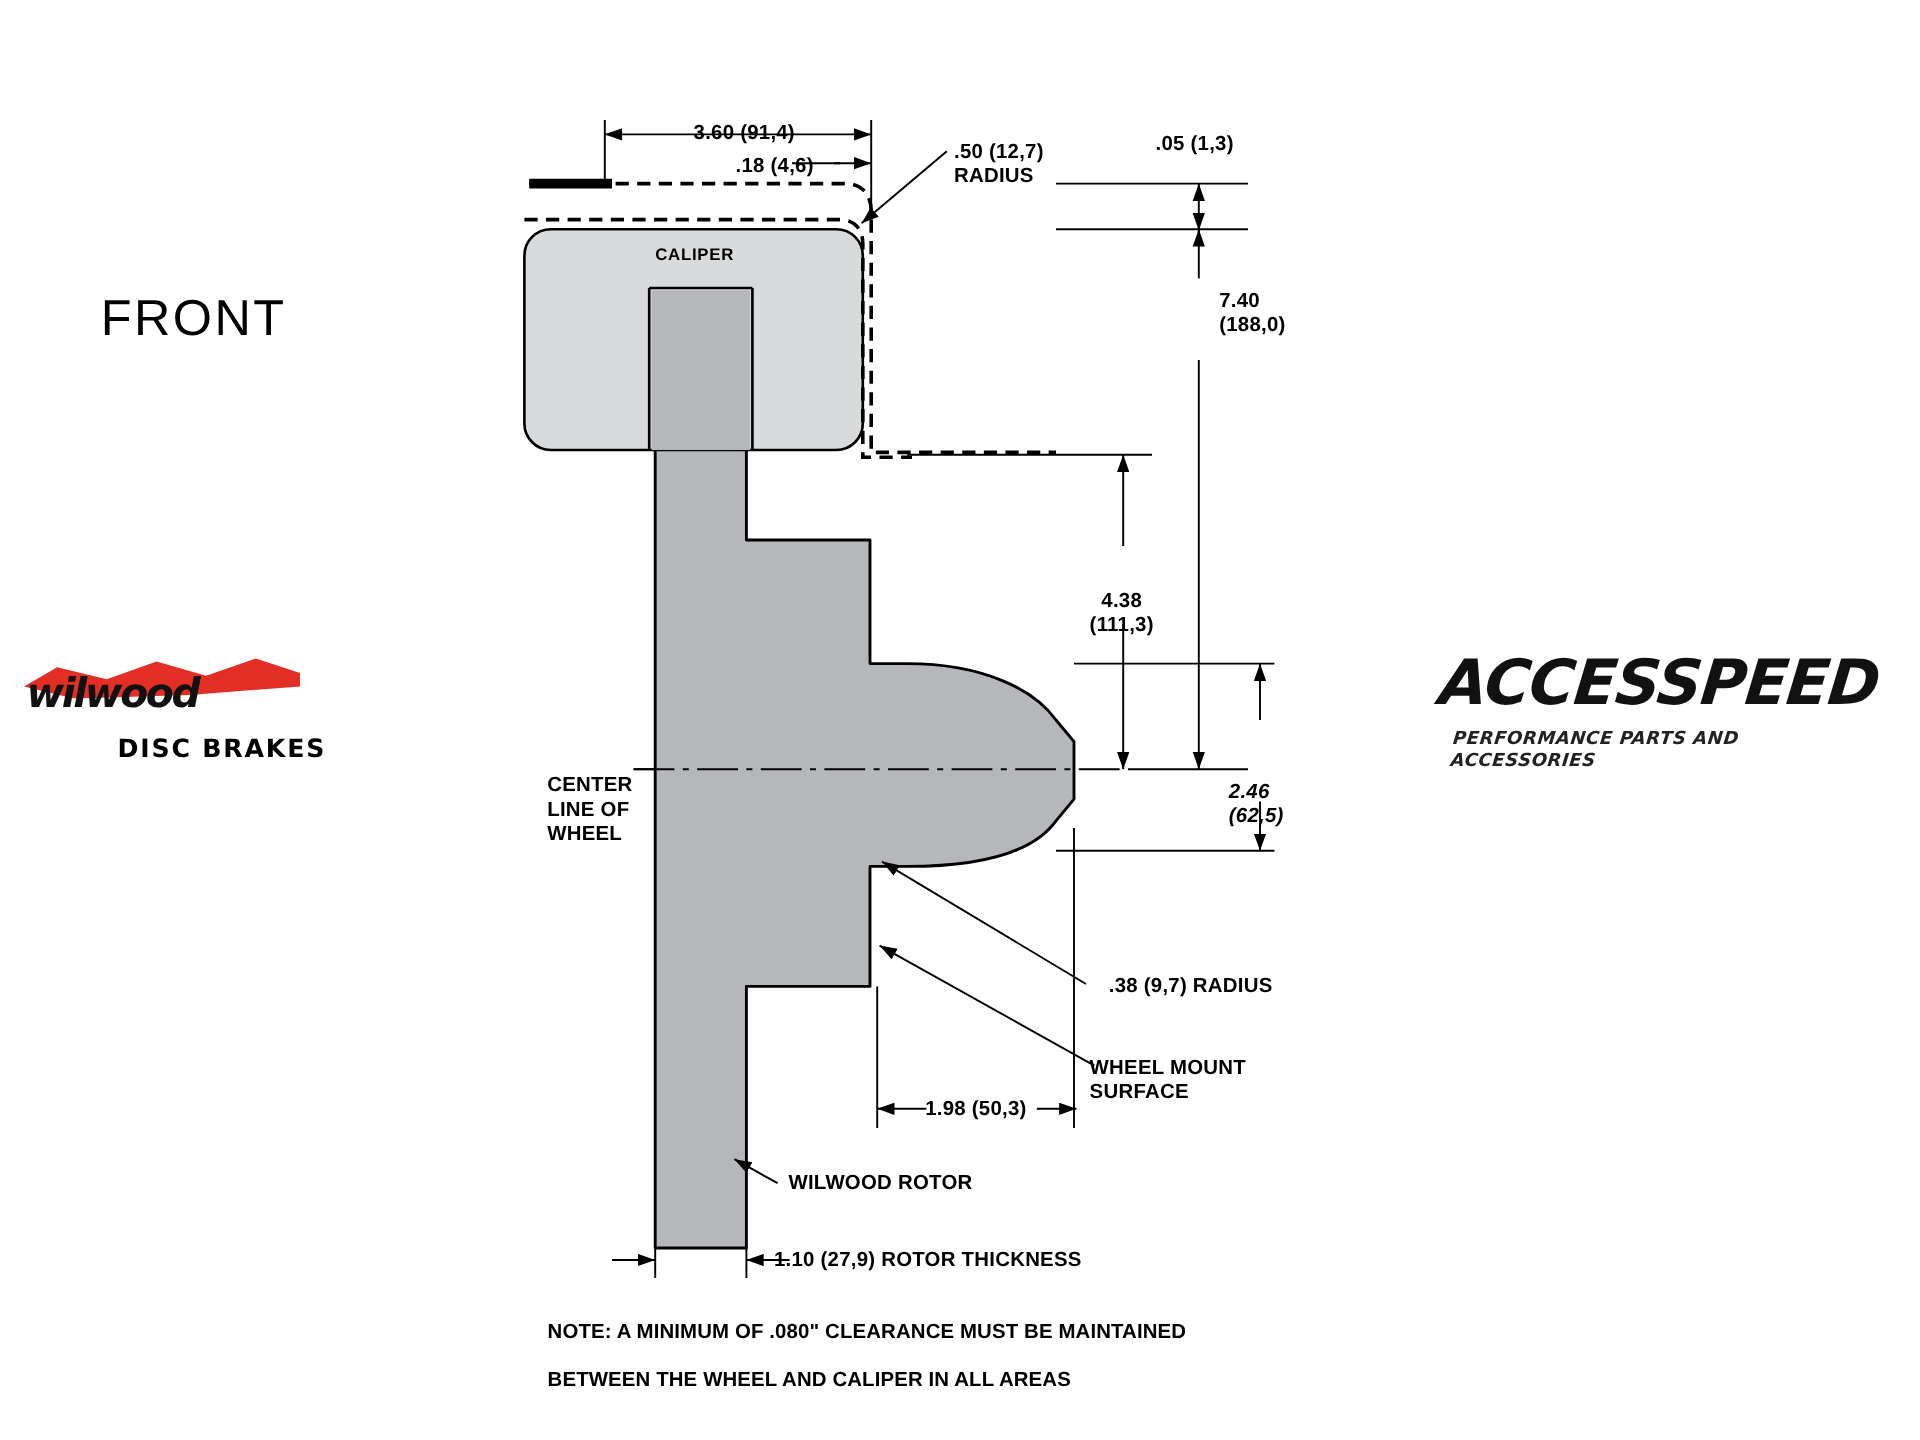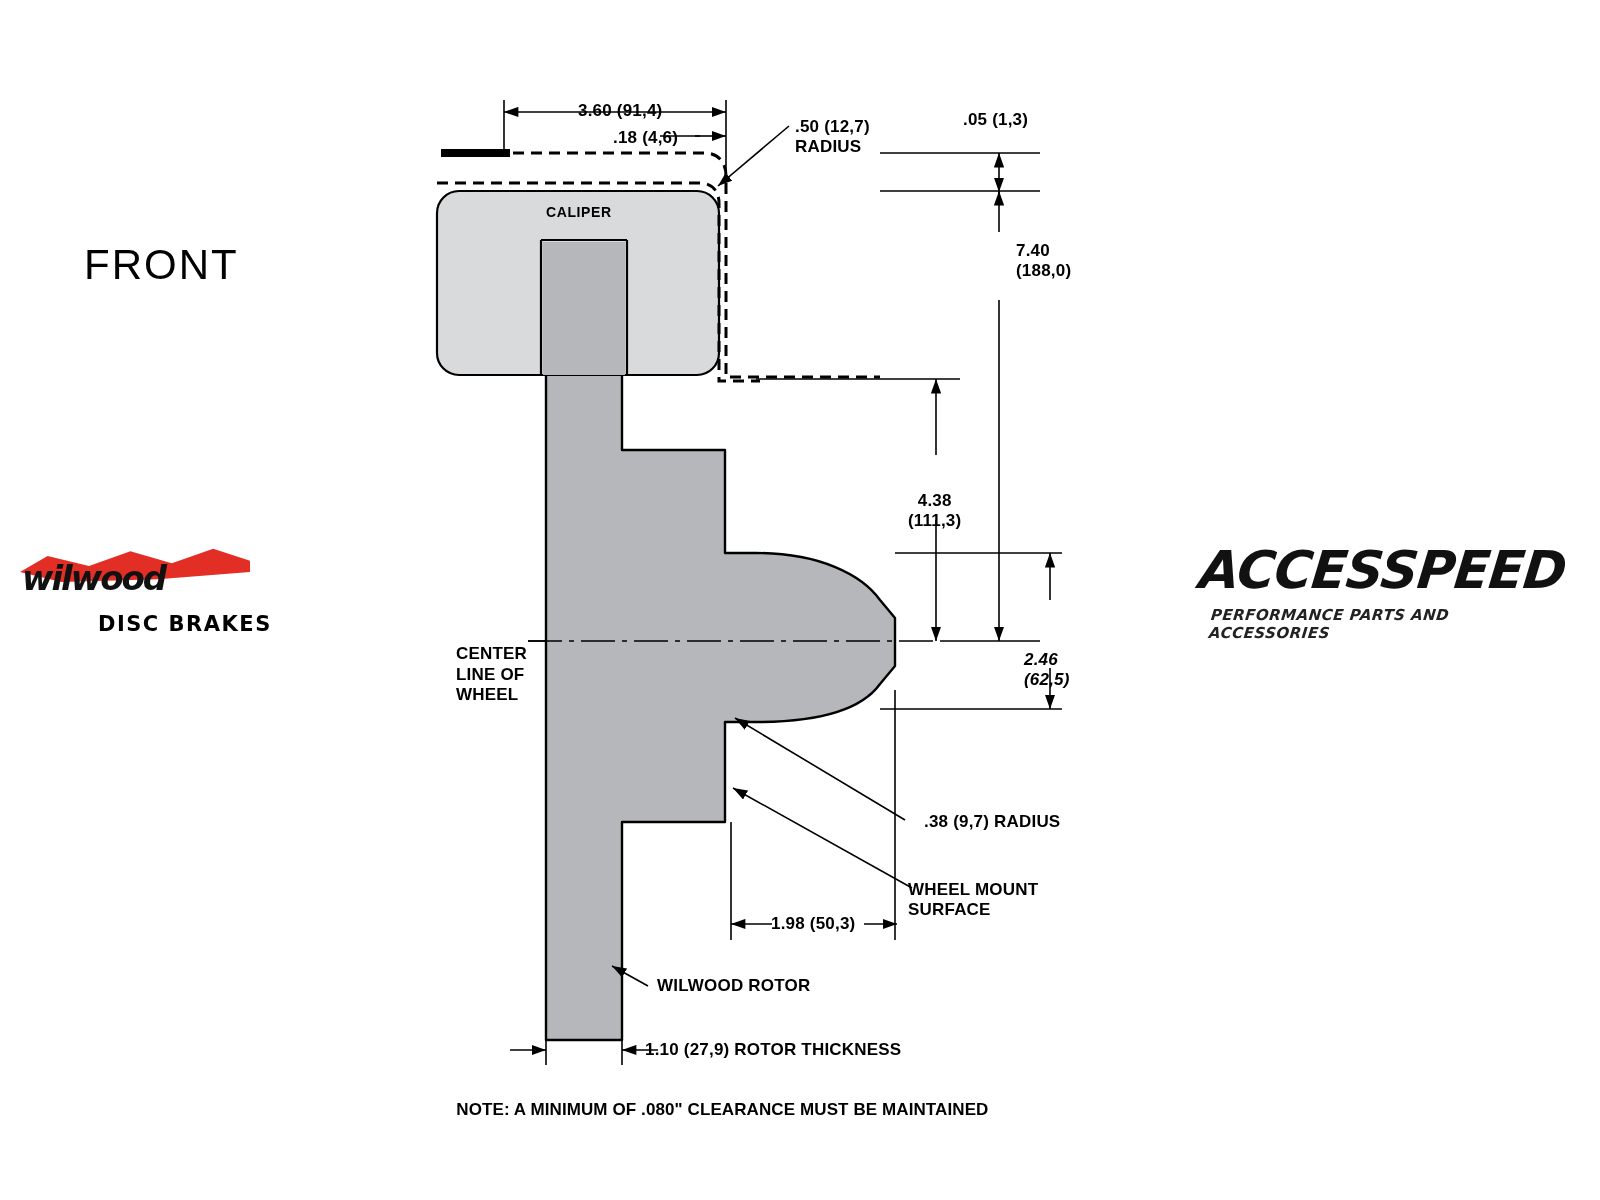--- a/index.html
+++ b/index.html
@@ -296,15 +296,16 @@
   <div class="lbl dim" style="left:771px; top:914px;">1.98 (50,3)</div>
 
   <div class="lbl dim" style="left:657px; top:976px;">WILWOOD ROTOR</div>
 
   <div class="lbl dim" style="left:645px; top:1040px;">1.10 (27,9) ROTOR THICKNESS</div>
 
   <div class="lbl dim" style="left:456px; top:644px; line-height:1.22;">CENTER<br>LINE OF<br>WHEEL</div>
 
   <div class="lbl note" style="left:437px; top:1080px;">
     <span>NOTE: A MINIMUM OF .080" CLEARANCE MUST BE MAINTAINED</span><br>
+    <span>BETWEEN THE WHEEL AND CALIPER IN ALL AREAS</span>
   </div>
 
 </div>
 
 </body></html>

